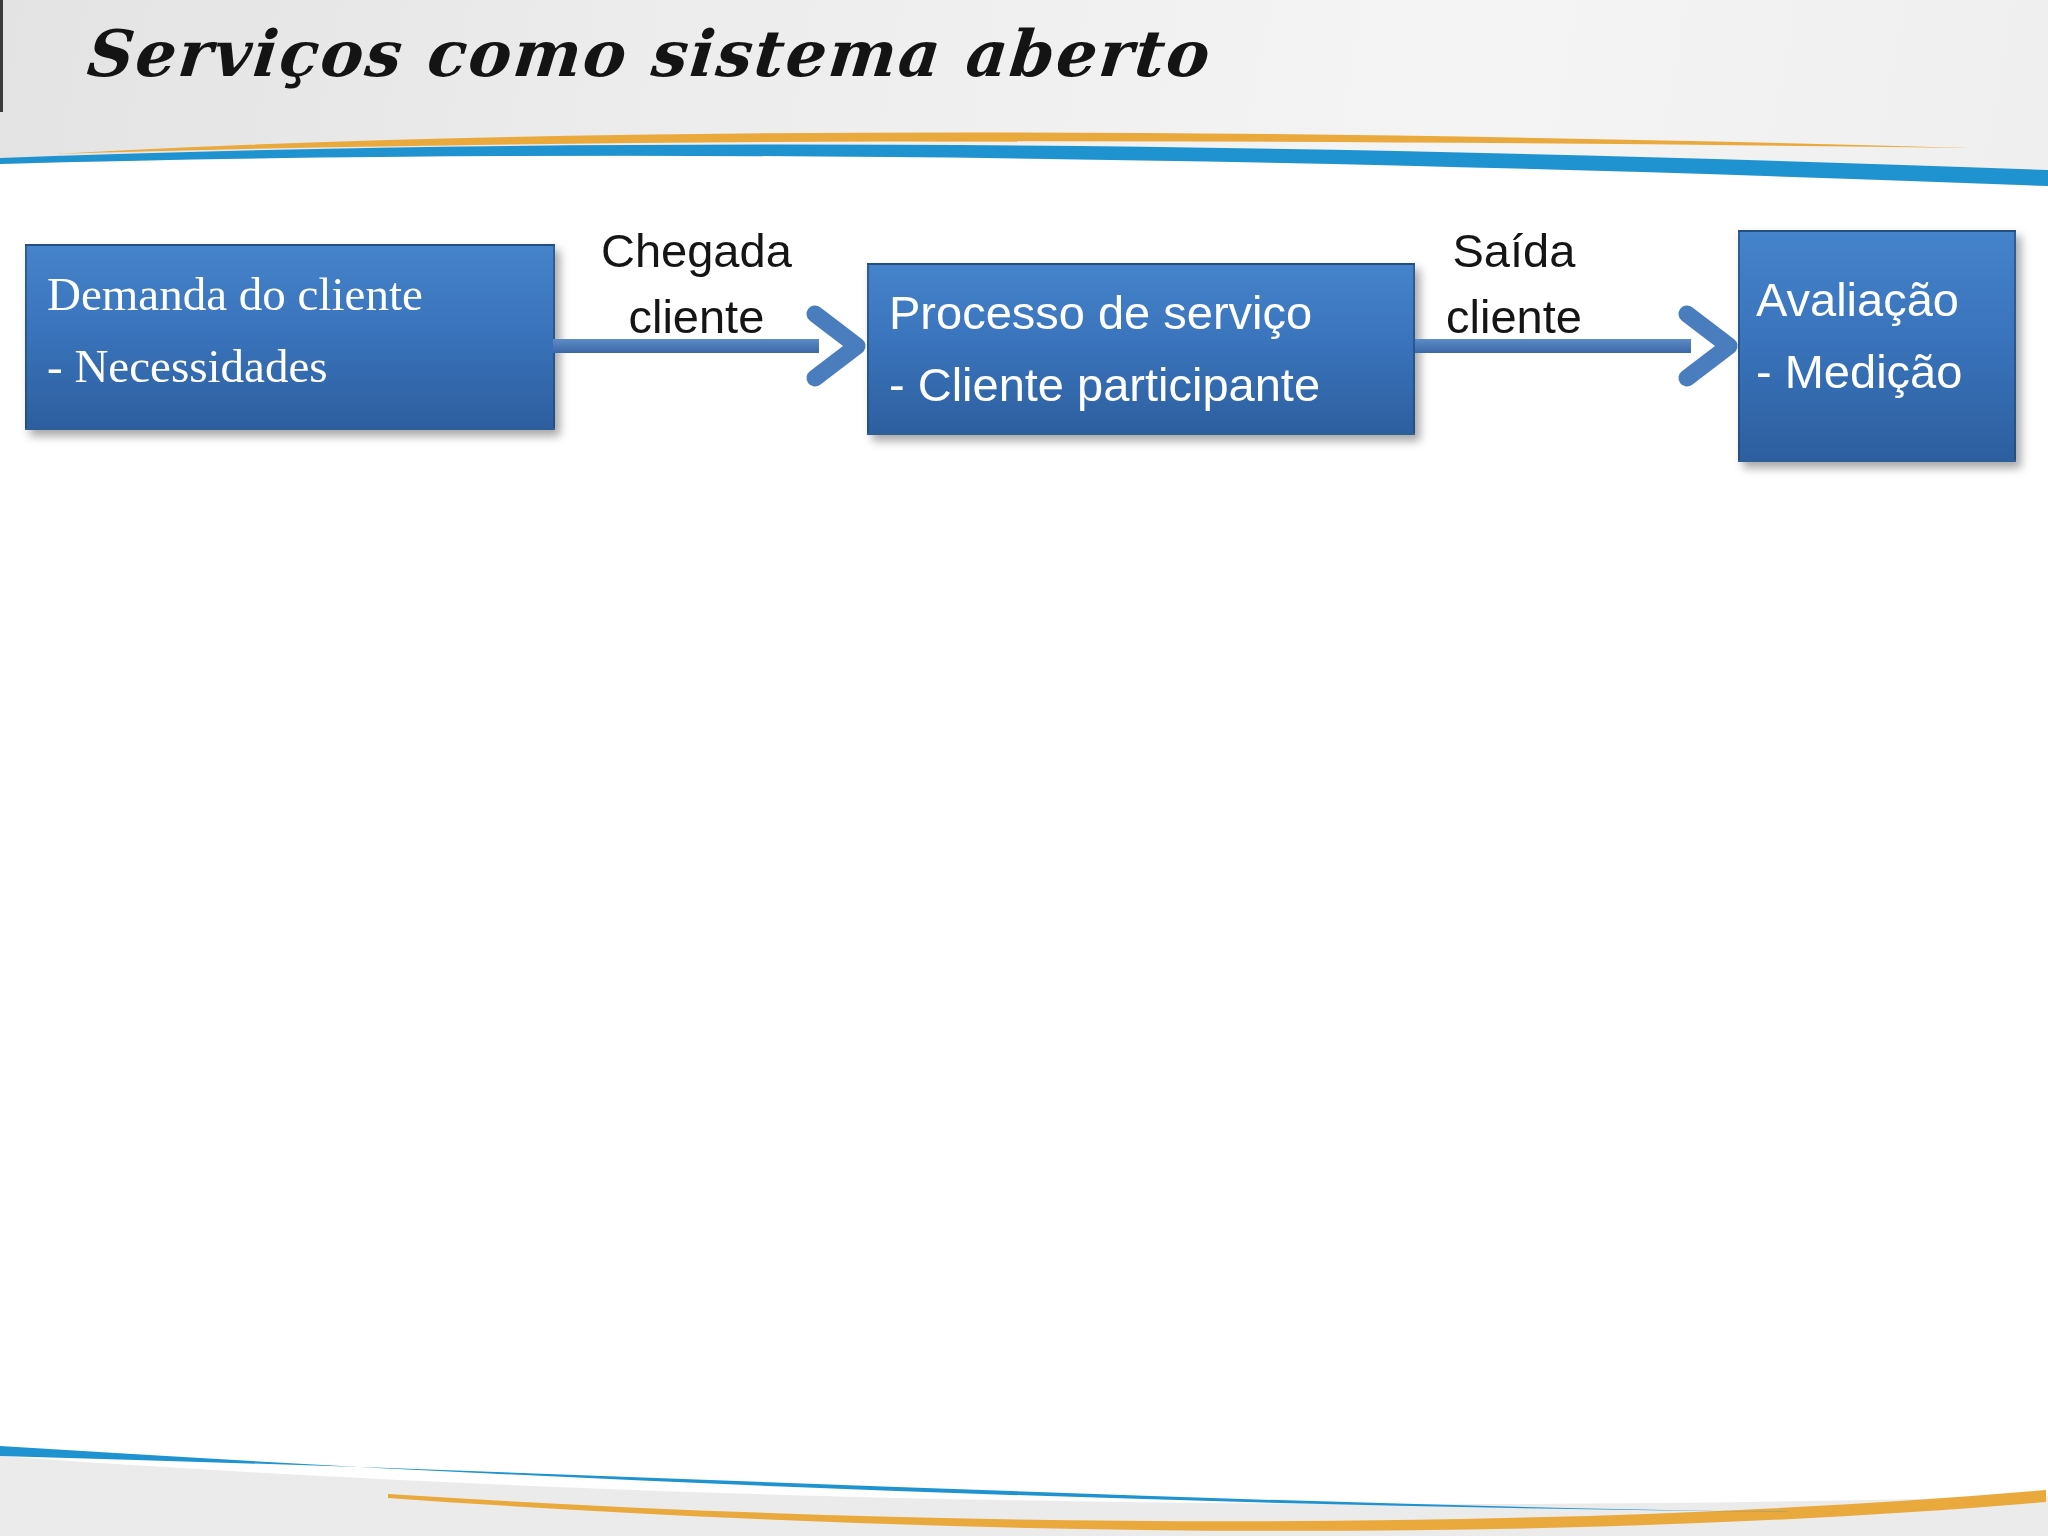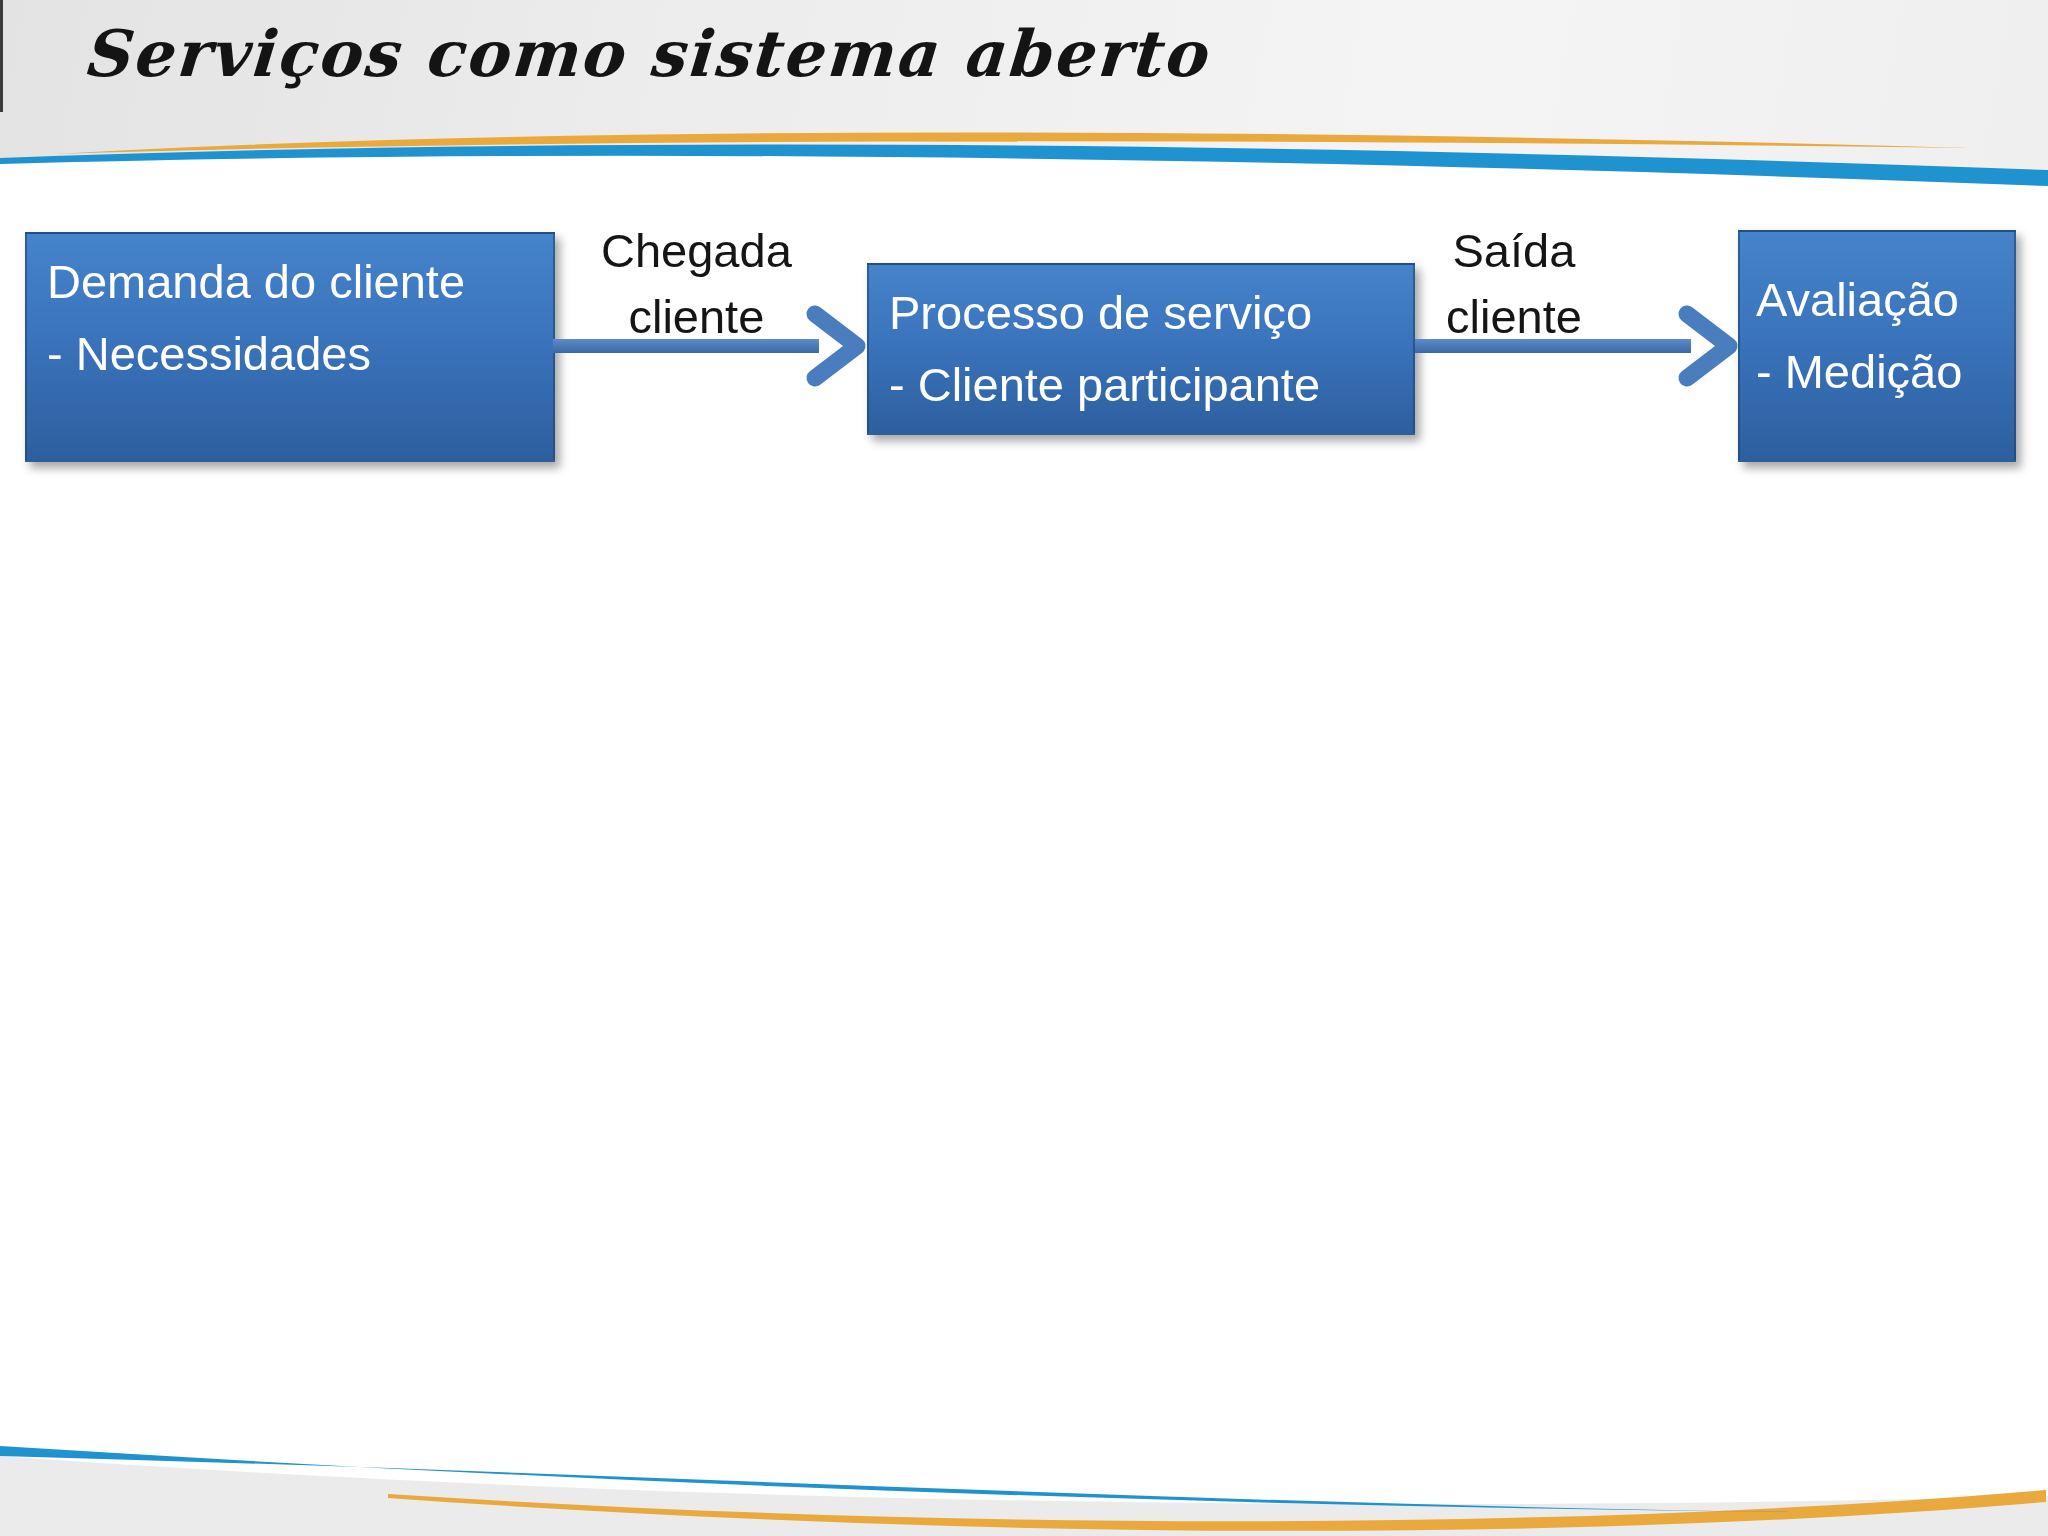--- a/index.html
+++ b/index.html
@@ -50,21 +50,21 @@
 
   <svg class="swoosh-top" viewBox="0 0 2048 110">
 
     <path d="M0,68 Q850,44 2048,90 L2048,110 L0,110 Z" fill="#ffffff"></path>
 
     <path d="M55,58 Q760,18 1970,52 Q760,36 55,58 Z" fill="#e9a93c"></path>
 
     <path d="M0,62 Q850,30 2048,74 L2048,90 Q850,44 0,68 Z" fill="#1f93d0"></path>
   </svg>
 
-  <div class="node" style="left:25px;top:232px;width:530px;height:230px;">
+  <div class="node" style="left:25px;top:244px;width:530px;height:186px;font-family:Liberation Serif, serif;">
     <div class="pad">
       <div class="node-title">Demanda do cliente</div>
       <div class="node-bullet">- Necessidades</div>
     </div>
   </div>
 
   <div class="flow-label" style="left:601px;top:218px;">
     <div>Chegada</div>
     <div>cliente</div>
   </div>

